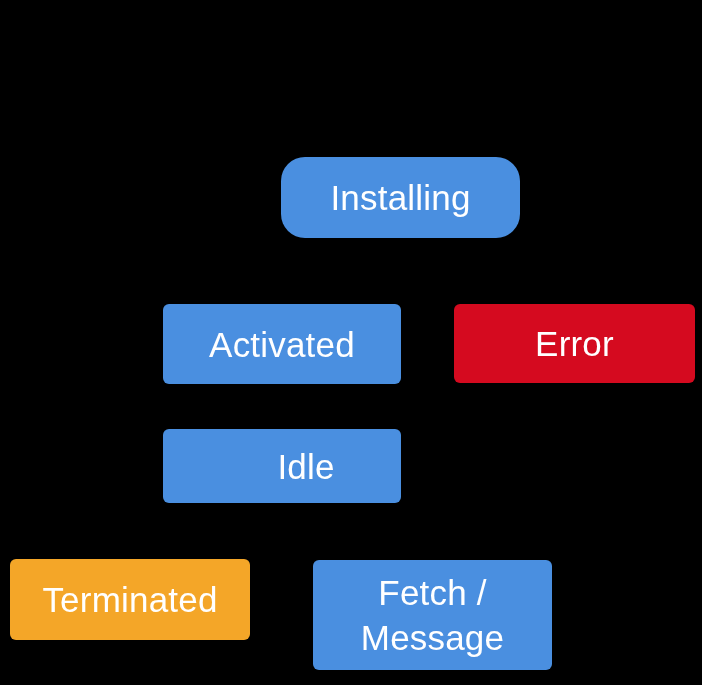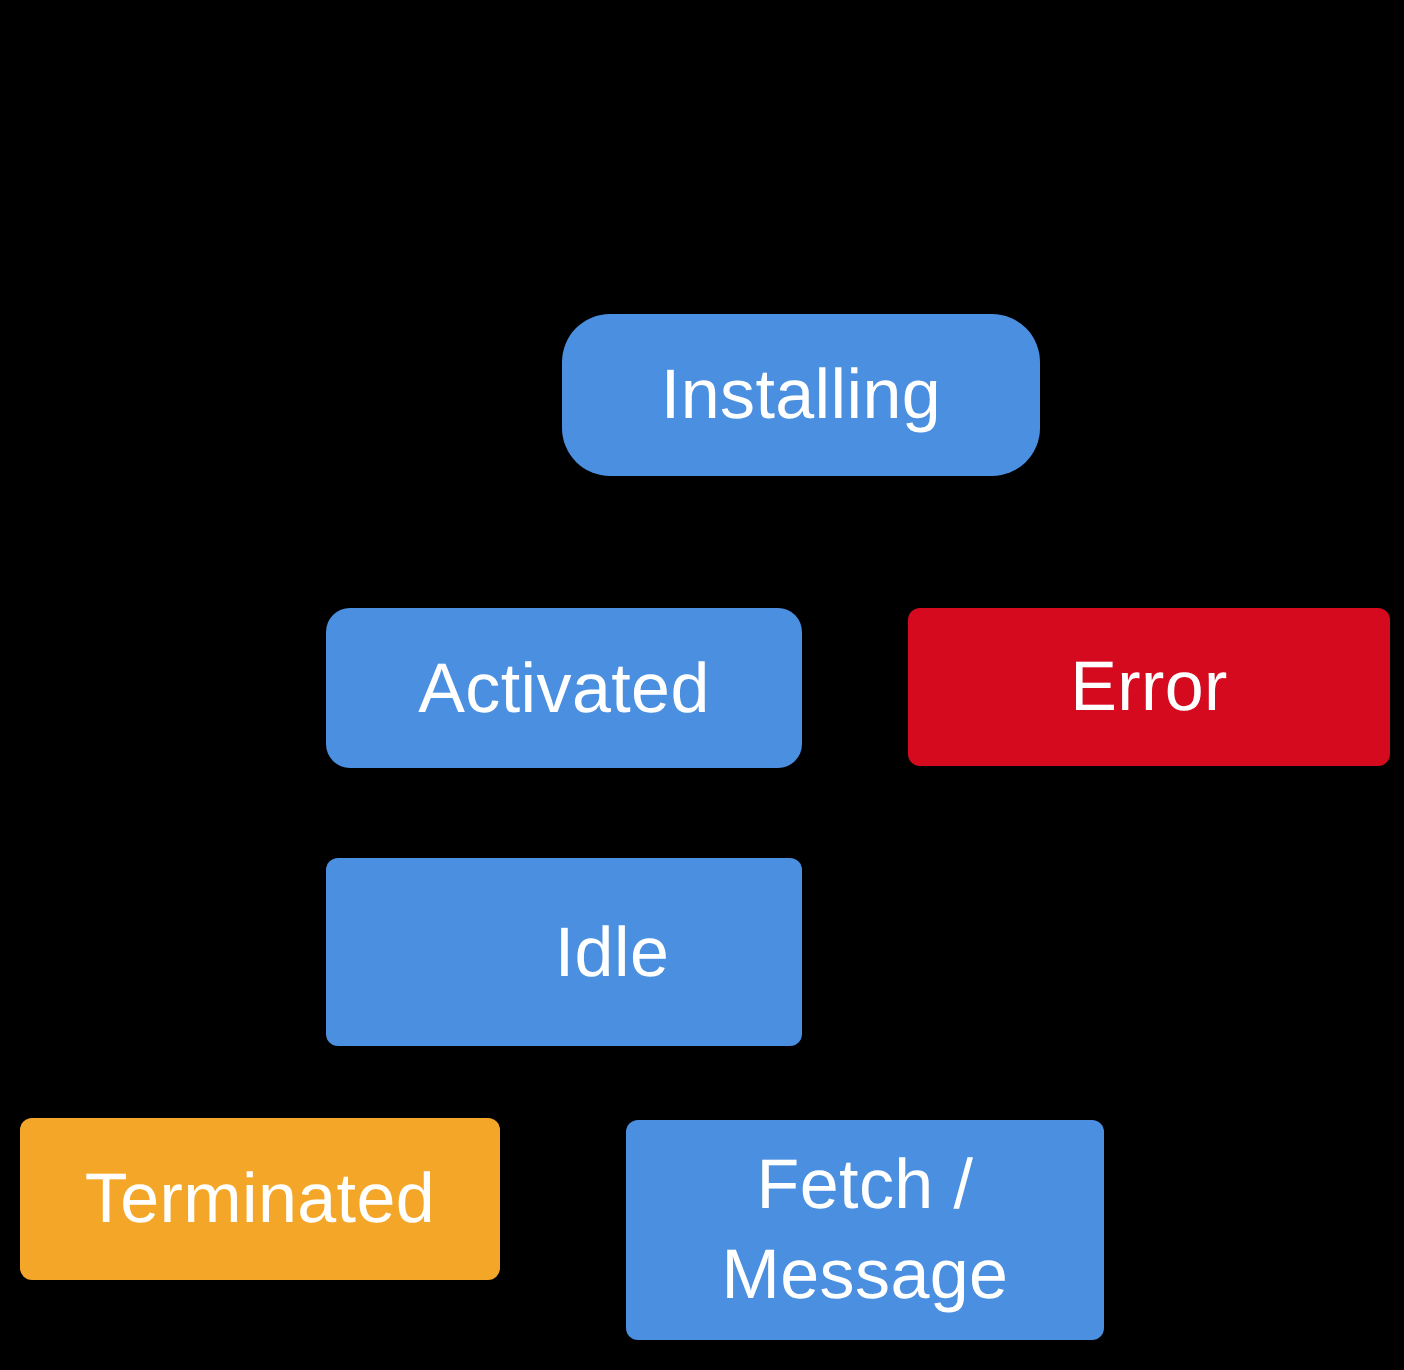--- a/index.html
+++ b/index.html
@@ -75,29 +75,29 @@
 </style>
 </head>
 <body>
 
 <div id="canvas" style="background: rgb(0, 0, 0);">
 
   <div class="state-node node-installing" style="left: 281px; top: 157px; width: 239px; height: 81px; background: rgb(74, 143, 224); border-radius: 24px;">
     <span>Installing</span>
   </div>
 
-  <div class="state-node node-activated" style="left: 163px; top: 304px; width: 238px; height: 80px; background: rgb(74, 143, 224); border-radius: 12px;">
+  <div class="state-node node-activated" style="left: 163px; top: 304px; width: 238px; height: 80px; background: rgb(74, 143, 224);">
     <span>Activated</span>
   </div>
 
   <div class="state-node node-error" style="left: 454px; top: 304px; width: 241px; height: 79px; background: rgb(213, 10, 31);">
     <span>Error</span>
   </div>
 
-  <div class="state-node node-idle" style="left: 163px; top: 429px; width: 238px; height: 94px; background: rgb(74, 143, 224); padding-left: 48px;">
+  <div class="state-node node-idle" style="left: 163px; top: 429px; width: 238px; height: 74px; background: rgb(74, 143, 224); padding-left: 48px;">
     <span>Idle</span>
   </div>
 
   <div class="state-node node-terminated" style="left: 10px; top: 559px; width: 240px; height: 81px; background: rgb(244, 166, 40);">
     <span>Terminated</span>
   </div>
 
   <div class="state-node node-fetch-message" style="left: 313px; top: 560px; width: 239px; height: 110px; background: rgb(74, 143, 224);">
     <span>Fetch /
 Message</span>

